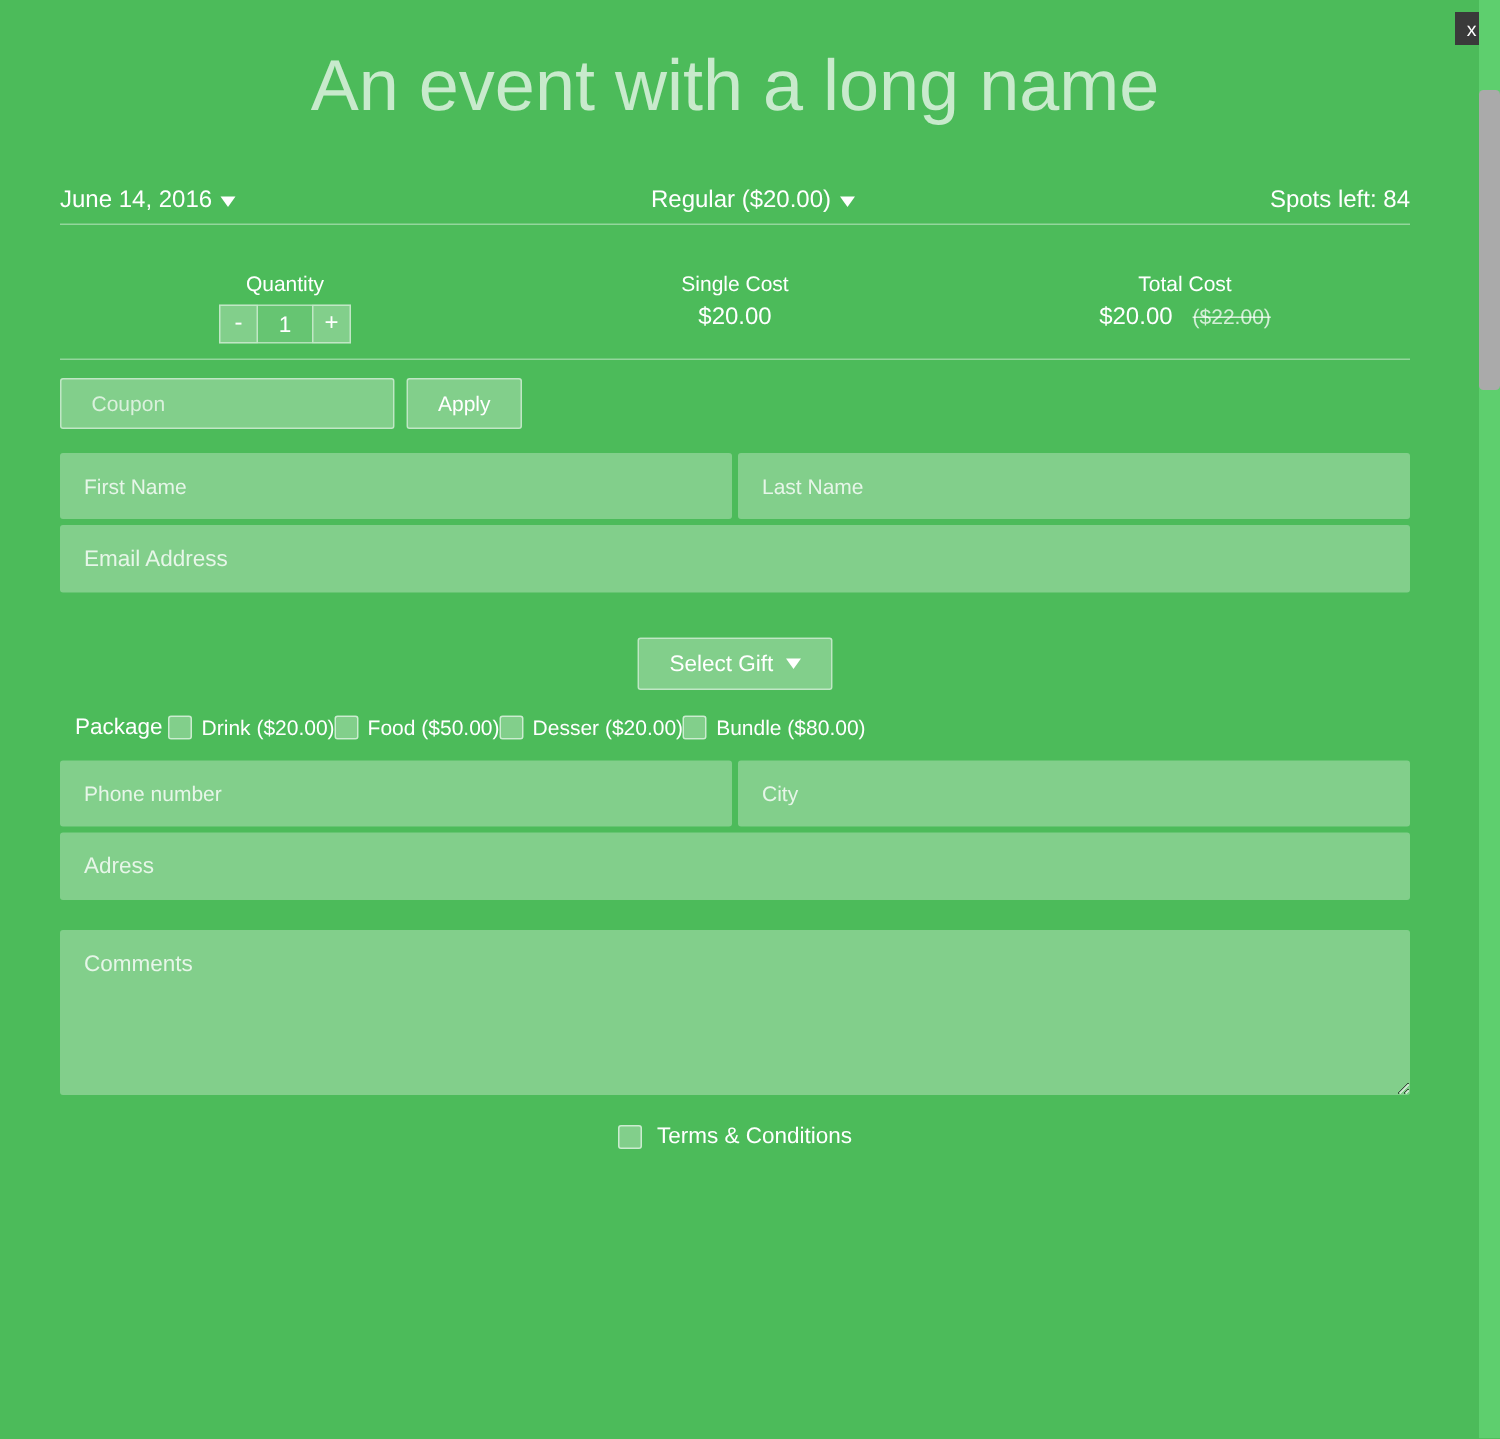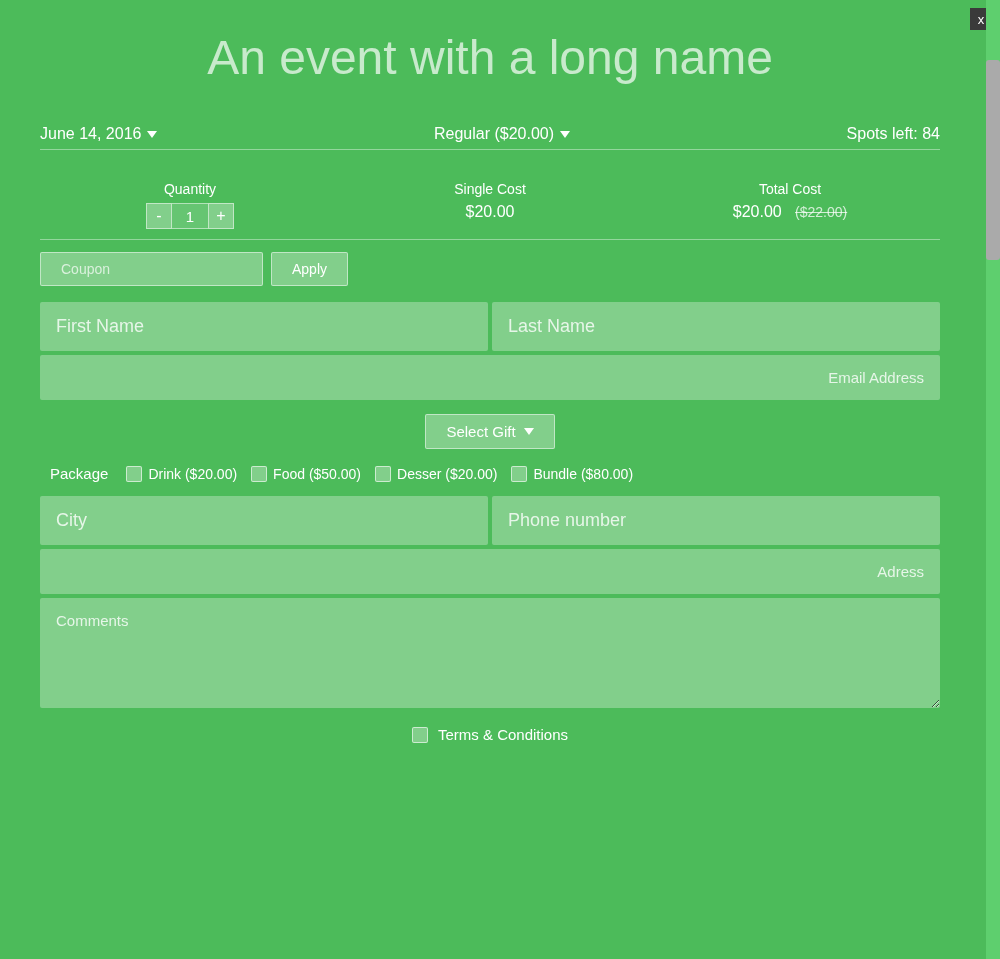--- a/index.html
+++ b/index.html
@@ -180,36 +180,35 @@
       display: flex;
       gap: 4px;
       margin-bottom: 4px;
     }
     .form-input {
       flex: 1;
       background: rgba(255,255,255,0.3);
       border: none;
       color: #fff;
       padding: 14px 16px;
-      font-size: 18px;
+      font-size: 14px;
       outline: none;
       border-radius: 2px;
     }
     .form-input::placeholder { color: rgba(255,255,255,0.8); }
     .form-input-full {
       width: 100%;
       background: rgba(255,255,255,0.3);
       border: none;
       color: #fff;
       padding: 14px 16px;
       font-size: 15px;
       outline: none;
       border-radius: 2px;
-      margin-bottom: 4px;
-      text-align: right;
+      margin-bottom: 20px;
     }
     .form-input-full::placeholder { color: rgba(255,255,255,0.8); }
     
     .gender-row {
       display: flex;
       align-items: center;
       gap: 16px;
       margin: 14px 0 14px 0;
       padding-left: 10px;
     }
@@ -251,21 +250,20 @@
       cursor: pointer;
       border-radius: 2px;
       display: flex;
       align-items: center;
       gap: 8px;
     }
     
     .package-row {
       display: flex;
       align-items: center;
-      gap: 14px;
       margin-bottom: 14px;
       flex-wrap: wrap;
       padding-left: 10px;
     }
     .package-label {
       color: #fff;
       font-size: 15px;
       margin-right: 4px;
     }
     .pkg-item {
@@ -415,22 +413,22 @@
       <label class="pkg-item">
         <span class="custom-checkbox"></span>
         <span>Bundle ($80.00)</span>
       </label>
     </div>
 
     
 
     
     <div class="form-row">
+      <input type="text" class="form-input" placeholder="Phone number" style="">
       <input type="text" class="form-input" placeholder="City" style="">
-      <input type="text" class="form-input" placeholder="Phone number" style="">
     </div>
 
     
     <input type="text" class="form-input-full" placeholder="Adress" style="">
 
     
     <textarea class="form-textarea" placeholder="Comments" style=""></textarea>
 
     
     <div class="terms-row">

